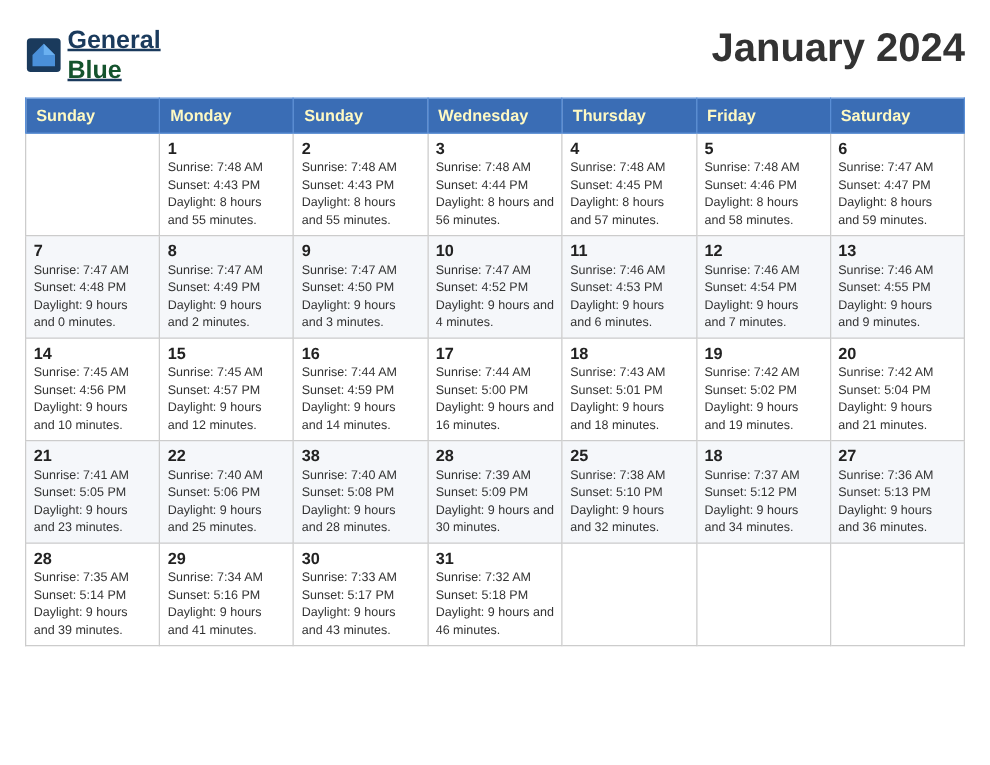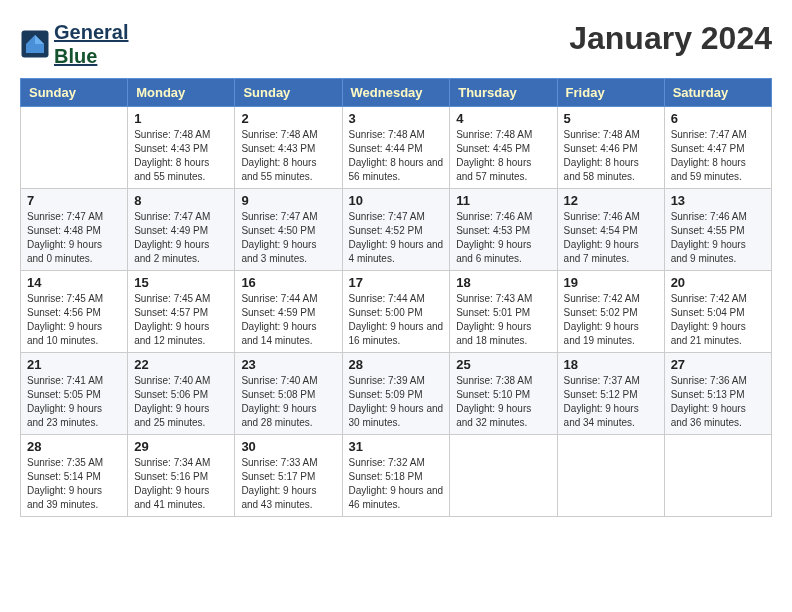--- a/index.html
+++ b/index.html
@@ -211,21 +211,21 @@
       <tr>
         <td>
           <span class="day-number">21</span>
           <div class="day-info">Sunrise: 7:41 AM<br>Sunset: 5:05 PM<br>Daylight: 9 hours and 23 minutes.</div>
         </td>
         <td>
           <span class="day-number">22</span>
           <div class="day-info">Sunrise: 7:40 AM<br>Sunset: 5:06 PM<br>Daylight: 9 hours and 25 minutes.</div>
         </td>
         <td>
-          <span class="day-number">23</span>
+          <span class="day-number">38</span>
           <div class="day-info">Sunrise: 7:40 AM<br>Sunset: 5:08 PM<br>Daylight: 9 hours and 28 minutes.</div>
         </td>
         <td>
           <span class="day-number">28</span>
           <div class="day-info">Sunrise: 7:39 AM<br>Sunset: 5:09 PM<br>Daylight: 9 hours and 30 minutes.</div>
         </td>
         <td>
           <span class="day-number">25</span>
           <div class="day-info">Sunrise: 7:38 AM<br>Sunset: 5:10 PM<br>Daylight: 9 hours and 32 minutes.</div>
         </td>

